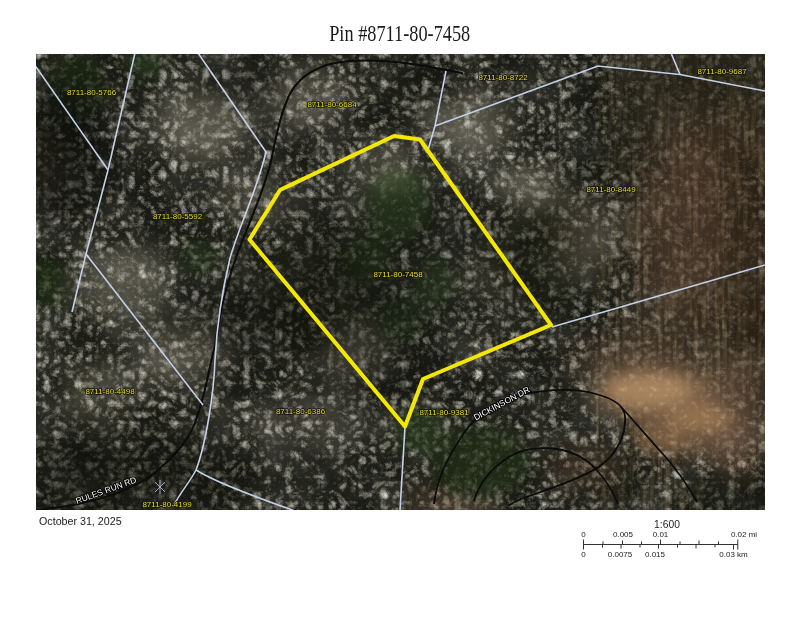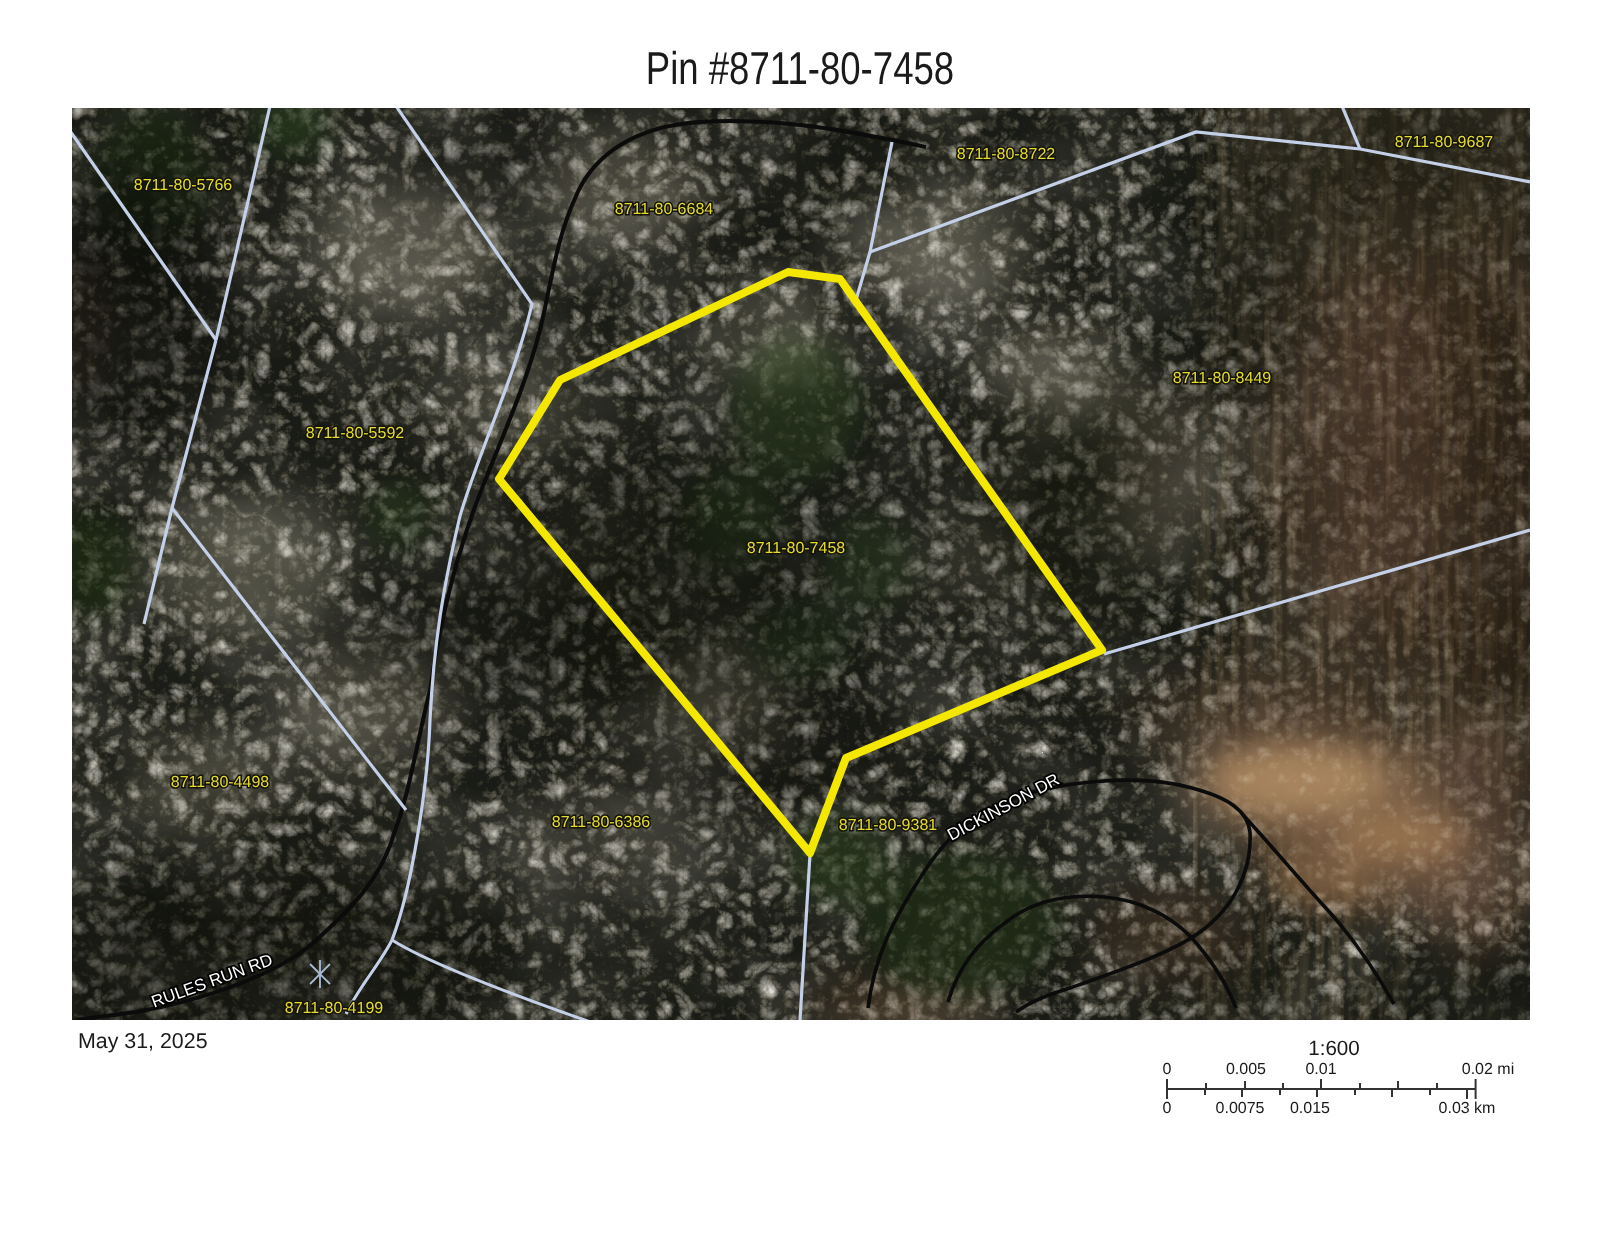--- a/index.html
+++ b/index.html
@@ -1,19 +1,19 @@
 <!DOCTYPE html>
 <html><head>
 <meta charset="utf-8">
 <style>
   html,body{margin:0;padding:0;width:800px;height:618px;background:#ffffff;overflow:hidden;
     font-family:"Liberation Sans", sans-serif;}
   #page{position:relative;width:800px;height:618px;}
   #title{position:absolute;left:0;top:21px;width:800px;text-align:center;
-    font-size:23px;color:#1a1a1a;}
+    font-size:23px;color:#1a1a1a;font-family:Liberation Serif, serif;}
   #title span{display:inline-block;transform:scaleX(0.795);transform-origin:50% 50%;}
   #date{position:absolute;left:39px;top:515px;font-size:10.7px;color:#1a1a1a;}
 </style>
 </head>
 <body>
 <div id="page">
 
 <div id="title"><span>Pin #8711-80-7458</span></div>
 
 <svg width="800" height="618" viewBox="0 0 800 618" style="position:absolute;left:0;top:0">
@@ -231,14 +231,14 @@
 
   <g font-size="8">
     <text x="583.5" y="556.5" text-anchor="middle">0</text>
     <text x="620" y="556.5" text-anchor="middle">0.0075</text>
     <text x="655" y="556.5" text-anchor="middle">0.015</text>
     <text x="733.5" y="556.5" text-anchor="middle">0.03 km</text>
   </g>
 </g>
 </svg>
 
-<div id="date">May 31, 2025</div>
+<div id="date">October 31, 2025</div>
 </div>
 
 </body></html>

